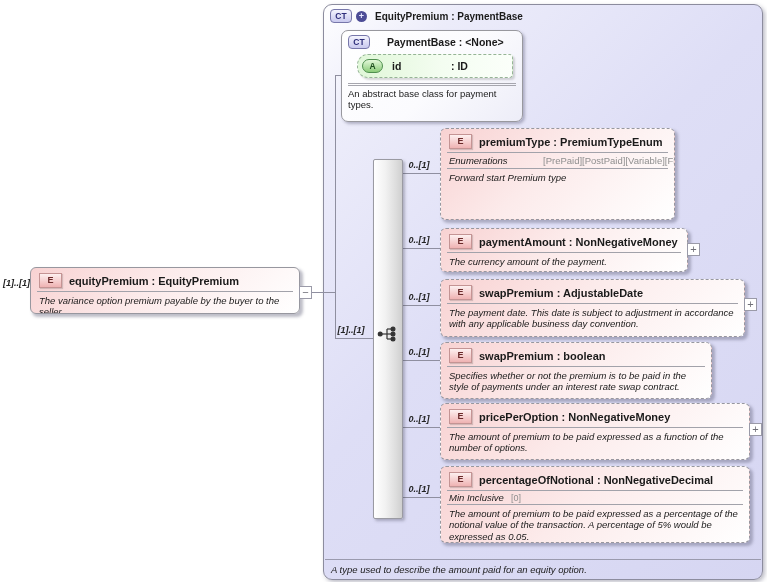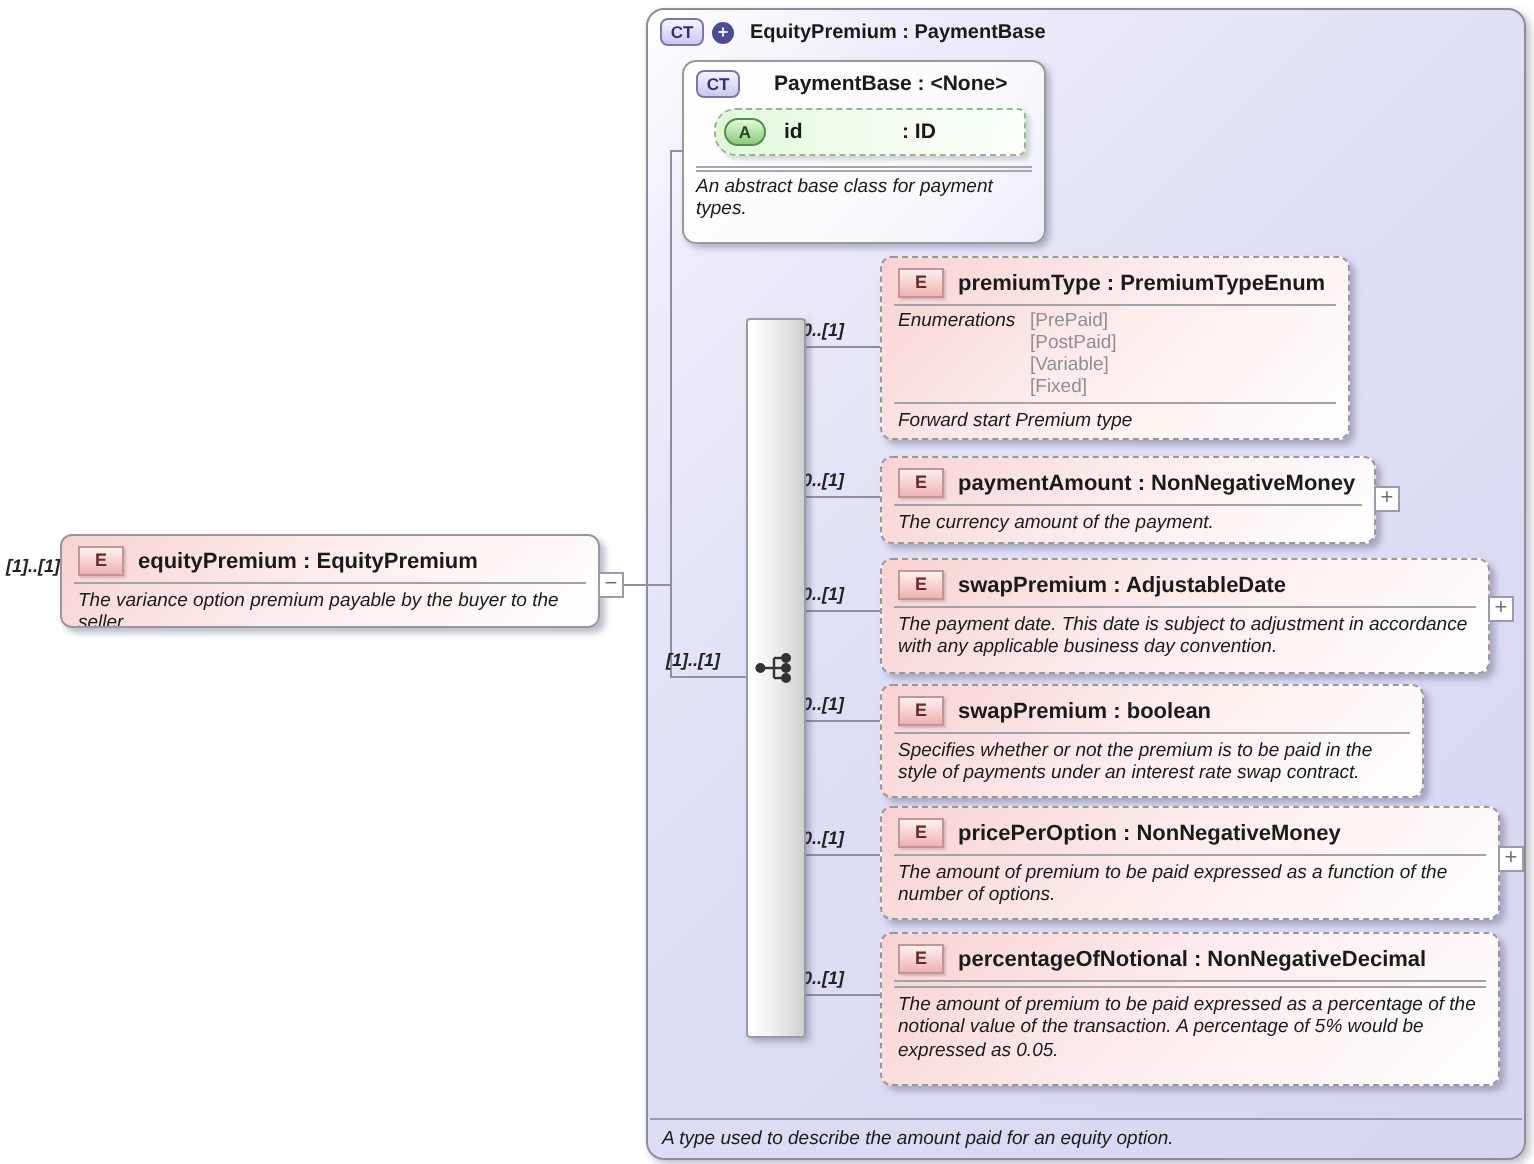--- a/index.html
+++ b/index.html
@@ -45,44 +45,44 @@
     border:1px dashed #96b496;border-radius:11px 4px 4px 11px;padding-left:4px;
     background:linear-gradient(90deg,#e0f7d8 0%,#f4fdf1 55%,#fbfffa 100%);
     box-shadow:2px 2px 2px rgba(0,0,0,0.15);
   }
   .attrname{font-weight:bold;font-size:10.5px;width:50px;}
   .attrtype{font-weight:bold;font-size:10.5px;}
   .facetline{border-top:1px solid #a6a6ae;margin:1px 6px 0;}
   .abstrow{display:flex;align-items:baseline;padding:2px 6px 1px;}
   .abstlabel{font-style:italic;font-size:9.5px;width:46px;}
   .abstval{font-weight:bold;font-size:9px;}
-  .baseanno{font-style:italic;font-size:9.5px;padding:2px 6px 3px;line-height:1.2;}
+  .baseanno{font-size:9.5px;padding:2px 6px 3px;line-height:1.2;}
   
   .ebox{
     position:absolute;display:flex;flex-direction:column;overflow:hidden;
     border-radius:6px;background:linear-gradient(135deg,#f8d2d2 0%,#fcebeb 45%,#ffffff 100%);
     box-shadow:2.5px 2.5px 3px rgba(90,90,115,0.4);
   }
   .dashed{border:1px dashed #97979f;}
   .solid{border:1px solid #97979f;}
   .ehead{display:flex;align-items:center;gap:7px;padding:5px 8px 2px;}
   .ename{font-weight:bold;font-size:11px;white-space:nowrap;}
   .sep{border-top:1px solid #a2a2aa;margin:1px 6px;}
   .anno{font-style:italic;font-size:9.5px;padding:2px 8px 4px;line-height:1.2;}
-  .enumsec{display:flex;padding:1px 8px;font-size:9.5px;}
+  .enumsec{display:flex;padding:1px 8px;font-size:9.5px;gap:28px;}
   .enumlabel{font-style:italic;width:58px;flex-shrink:0;}
-  .enumvals{color:#8f8f8f;display:flex;flex-direction:column;line-height:11px;padding-left:8px;}
+  .enumvals{color:#8f8f8f;display:flex;flex-direction:row;line-height:11px;padding-left:8px;}
   .facetrow{display:flex;align-items:baseline;padding:0 8px;font-size:9.5px;}
   .facetlabel{font-style:italic;width:62px;flex-shrink:0;}
   .facetval{color:#8f8f8f;font-size:9px;}
   
   .hline{position:absolute;height:0;border-top:1px solid #8f8fa0;}
   .vline{position:absolute;width:0;border-left:1px solid #8f8fa0;}
   .card-label{position:absolute;font-style:italic;font-weight:bold;font-size:9px;color:#222;white-space:nowrap;}
-  .card-right{text-align:left;}
+  .card-right{text-align:center;}
   .expander{
     position:absolute;width:13px;height:13px;border:1px solid #9a9aa8;background:#ffffff;
     color:#707078;font-size:11px;line-height:11px;text-align:center;font-weight:normal;
     box-sizing:border-box;cursor:pointer;
   }
   
   .seqbar{
     position:absolute;left:373px;top:159px;width:28px;height:358px;
     border:1px solid #9a9aa2;border-radius:2px;
     background:linear-gradient(90deg,#ffffff 0%,#f2f2f2 40%,#dcdcdc 80%,#cfcfcf 100%);
@@ -225,17 +225,21 @@
     <div class="anno">The amount of premium to be paid expressed as a function of the number of options.</div>
   </div>
   <div class="expander" style="left:749px;top:423px;">+</div>
 
   <div class="ebox dashed" style="left:440px;top:466px;width:308px;height:75px;">
     <div class="ehead">
       <span class="badge badge-e">E</span>
       <span class="ename">percentageOfNotional : NonNegativeDecimal</span>
     </div>
     <div class="sep"></div>
+    <div class="facetrow">
+      <span class="facetlabel">Min Inclusive</span>
+      <span class="facetval">[0]</span>
+    </div>
     <div class="sep"></div>
     <div class="anno">The amount of premium to be paid expressed as a percentage of the notional value of the transaction. A percentage of 5% would be expressed as 0.05.</div>
   </div>
 
 </div>
 
 </body></html>

